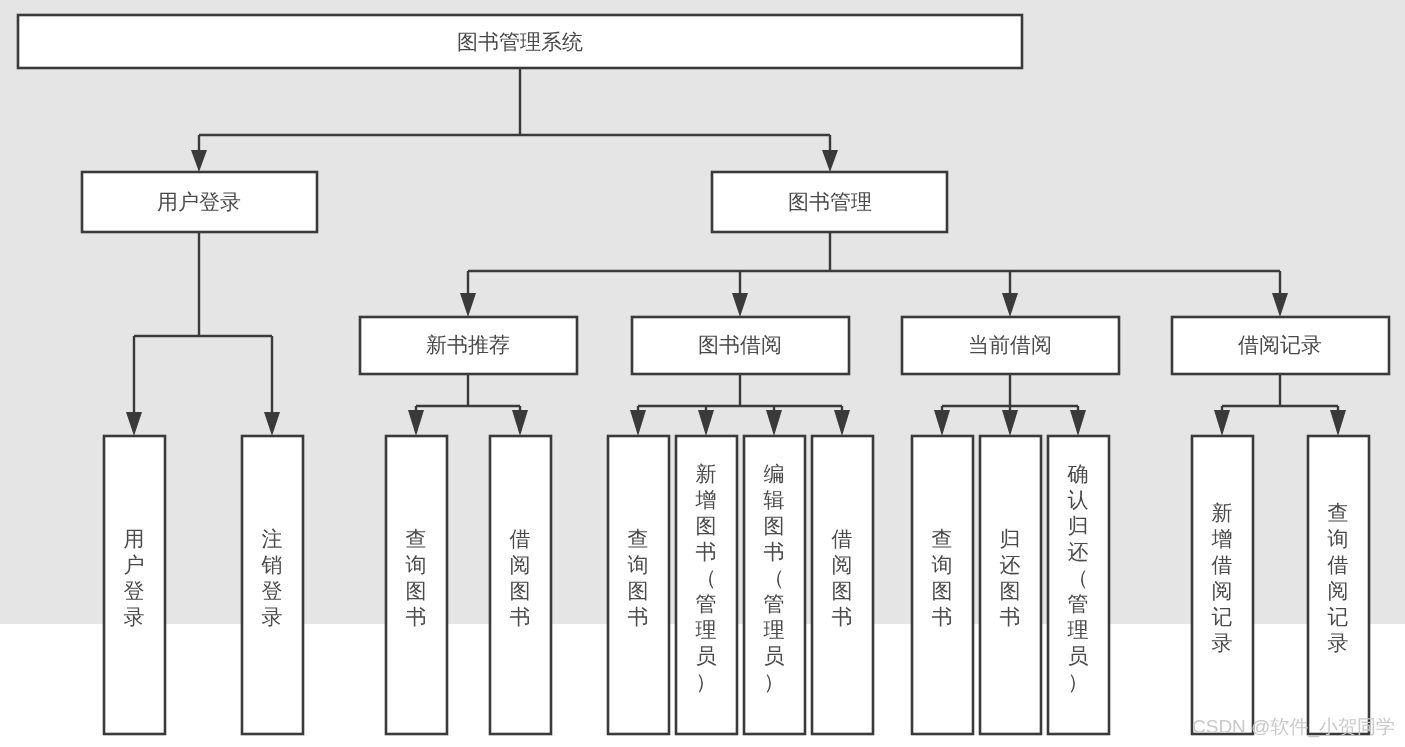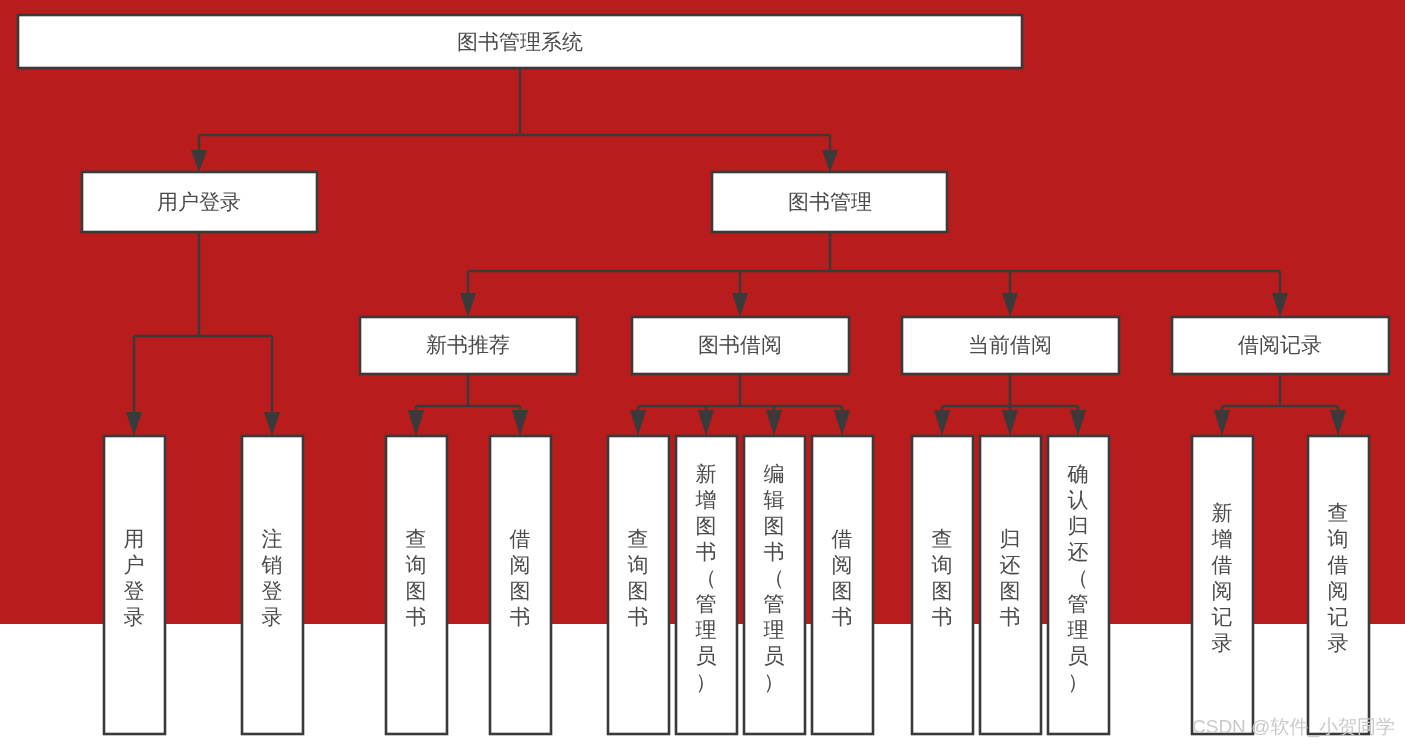--- a/index.html
+++ b/index.html
@@ -10,21 +10,21 @@
   body {
     width: 1405px;
     height: 747px;
     font-family: "Liberation Sans", sans-serif;
     overflow: hidden;
   }
   #diagram-root {
     position: relative;
     width: 1405px;
     height: 624px;
-    background: #b91c1c;
+    background: #e5e5e5;
   }
   svg#tree-svg {
     position: absolute;
     left: 0;
     top: 0;
     width: 1405px;
     height: 747px;
     display: block;
   }
   .node-box {

